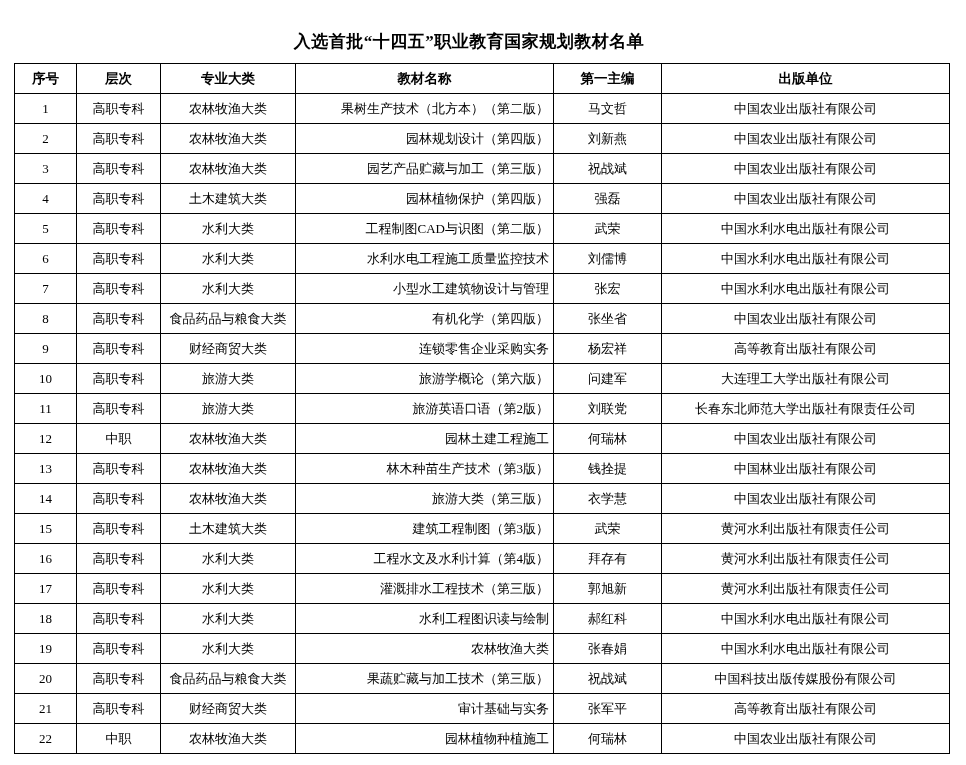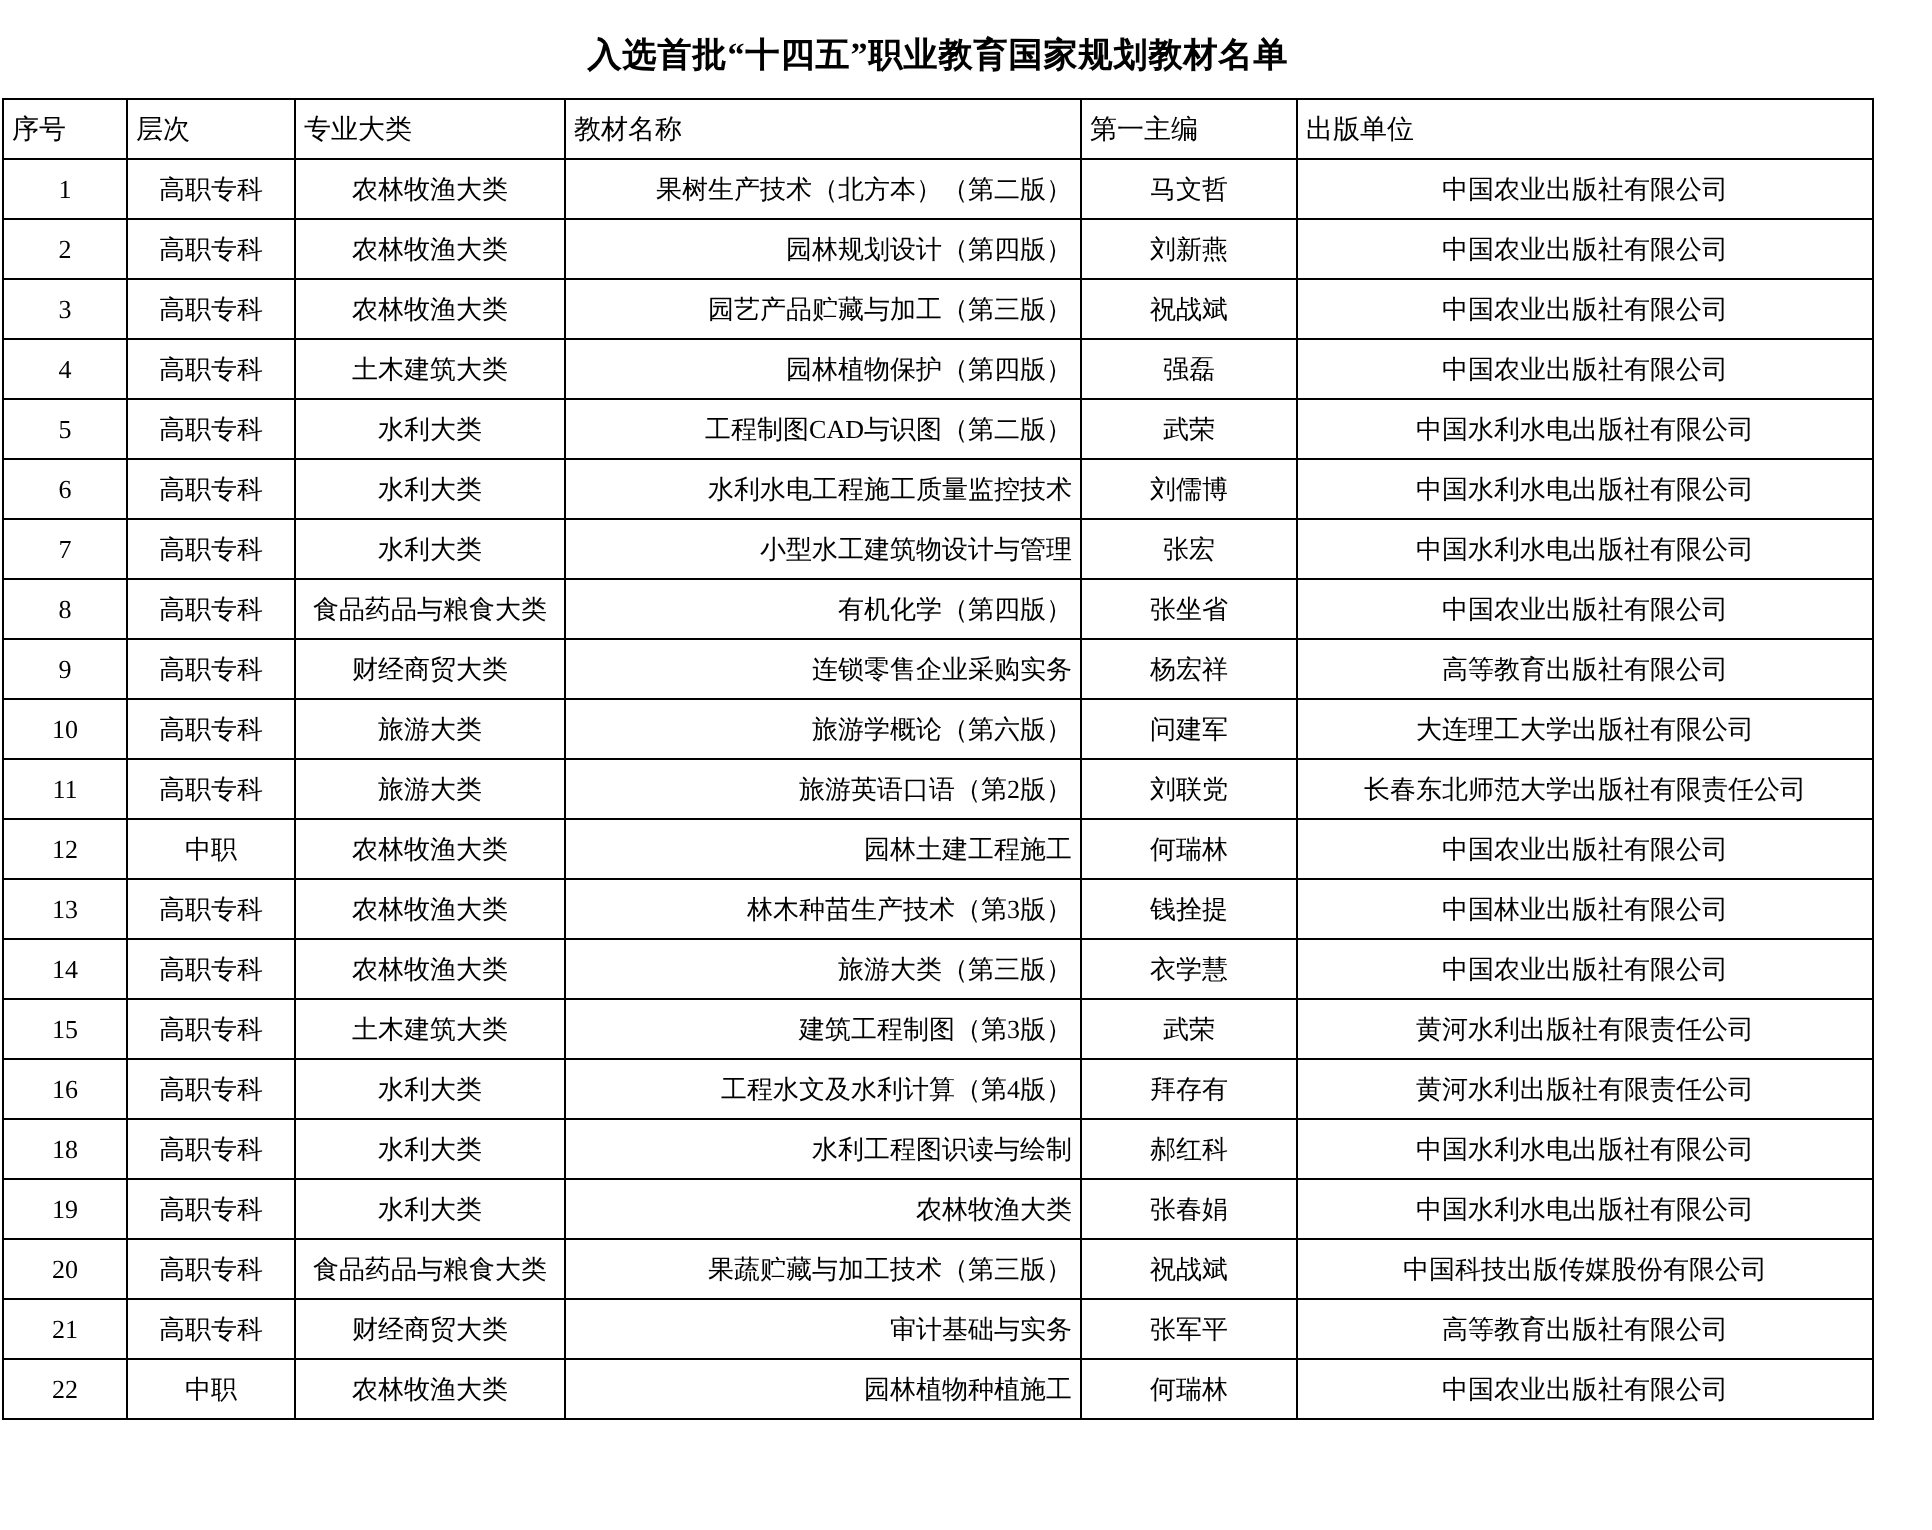--- a/index.html
+++ b/index.html
@@ -11,21 +11,21 @@
     width: 966px;
     height: 765px;
     font-family: "Liberation Serif", "DejaVu Serif", serif;
     color: #000000;
     overflow: hidden;
   }
   .page {
     width: 938px;
     height: 765px;
     box-sizing: border-box;
-    padding: 0;
+    padding: 14px;
     position: relative;
   }
   .doc-title {
     text-align: center;
     font-size: 17px;
     font-weight: bold;
     letter-spacing: 0.5px;
     padding-top: 16px;
     padding-bottom: 10px;
     font-family: "Liberation Serif", "DejaVu Serif", serif;
@@ -41,22 +41,22 @@
     border: 1px solid #000000;
     height: 30px;
     font-size: 13px;
     font-family: "Liberation Serif", "DejaVu Serif", serif;
     padding: 0 4px;
     box-sizing: border-box;
     white-space: nowrap;
     overflow: hidden;
   }
   table.booklist th {
-    font-weight: normal;
-    text-align: left;
+    font-weight: bold;
+    text-align: center;
     font-size: 13.5px;
   }
   td.c-index { text-align: center; }
   td.c-level { text-align: center; }
   td.c-major { text-align: center; }
   td.c-book  { text-align: right; padding-left: 10px; }
   td.c-editor{ text-align: center; }
   td.c-press { text-align: center; }
 
   col.w-index { width: 62px; }
@@ -215,20 +215,28 @@
         </tr>
         <tr>
           <td class="c-index">16</td>
           <td class="c-level">高职专科</td>
           <td class="c-major">水利大类</td>
           <td class="c-book">工程水文及水利计算（第4版）</td>
           <td class="c-editor">拜存有</td>
           <td class="c-press">黄河水利出版社有限责任公司</td>
         </tr>
         <tr>
+          <td class="c-index">17</td>
+          <td class="c-level">高职专科</td>
+          <td class="c-major">水利大类</td>
+          <td class="c-book">灌溉排水工程技术（第三版）</td>
+          <td class="c-editor">郭旭新</td>
+          <td class="c-press">黄河水利出版社有限责任公司</td>
+        </tr>
+        <tr>
           <td class="c-index">18</td>
           <td class="c-level">高职专科</td>
           <td class="c-major">水利大类</td>
           <td class="c-book">水利工程图识读与绘制</td>
           <td class="c-editor">郝红科</td>
           <td class="c-press">中国水利水电出版社有限公司</td>
         </tr>
         <tr>
           <td class="c-index">19</td>
           <td class="c-level">高职专科</td>

